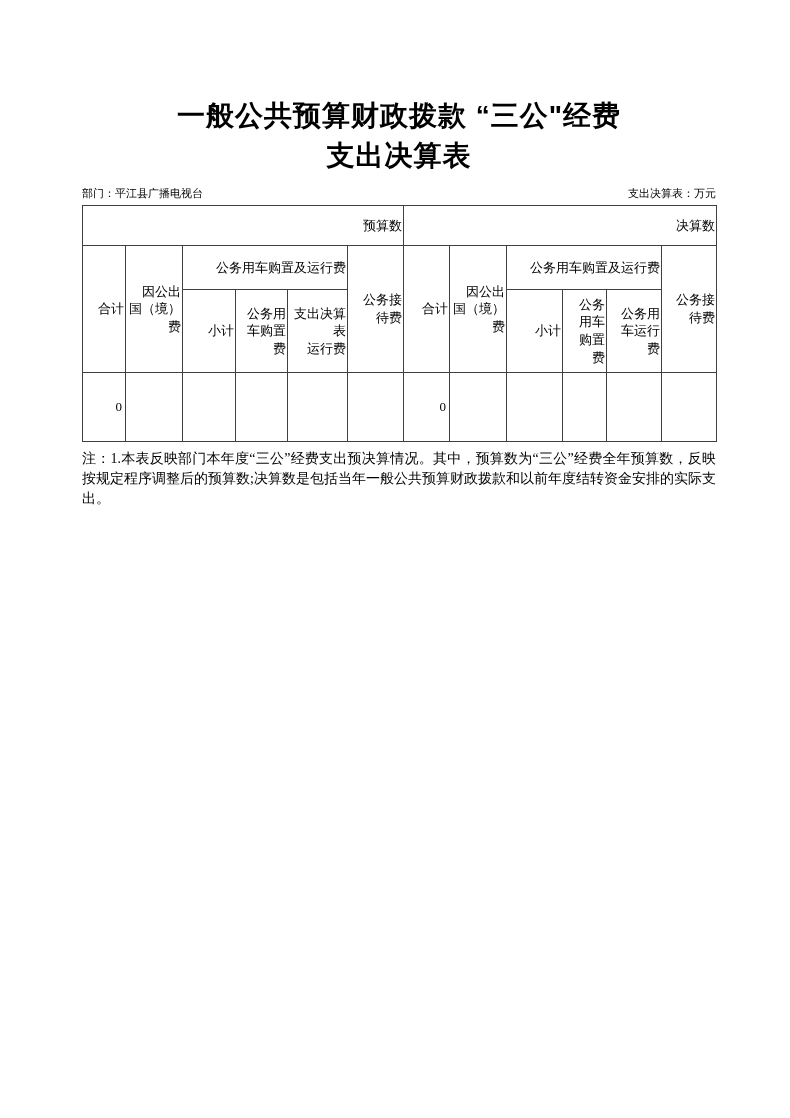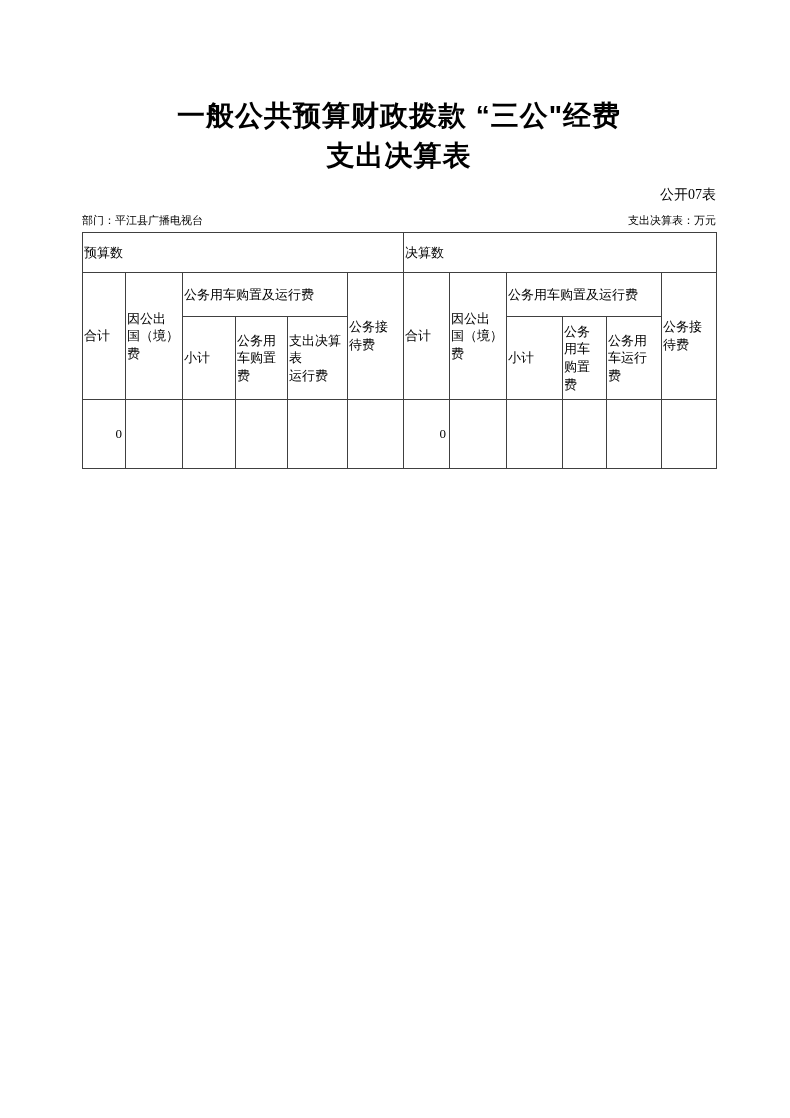--- a/index.html
+++ b/index.html
@@ -43,21 +43,21 @@
   }
   table.sgk {
     border-collapse: collapse;
     table-layout: fixed;
     width: 634px;
   }
   table.sgk td {
     border: 1px solid #404040;
     font-size: 13px;
     line-height: 1.35;
-    text-align: left;
+    text-align: right;
     vertical-align: middle;
     padding: 1px;
     overflow: hidden;
   }
   table.sgk td.wrap { white-space: pre-line; }
   table.sgk tr.r-top  { height: 40px; }
   table.sgk tr.r-band { height: 44px; }
   table.sgk tr.r-sub  { height: 83px; }
   table.sgk tr.r-data { height: 69px; }
   table.sgk td.val {
@@ -77,21 +77,20 @@
 <body>
 
 <div class="page">
   <div class="content">
 
     <div class="title-block">
       <div>一般公共预算财政拨款 “三公"经费</div>
       <div>支出决算表</div>
     </div>
 
-    <div class="form-code">公开07表</div>
 
     <div class="meta-row">
       <span>部门：平江县广播电视台</span>
       <span>支出决算表：万元</span>
     </div>
 
     <table class="sgk">
       <colgroup>
         <col style="width:43px">
           <col style="width:57px">
@@ -153,15 +152,16 @@
         <td class="val">0</td>
         <td class="val"></td>
         <td class="val"></td>
         <td class="val"></td>
         <td class="val"></td>
         <td class="val"></td>
       </tr>
     </tbody>
       </table>
 
+    <div class="note">注：1.本表反映部门本年度“三公”经费支出预决算情况。其中，预算数为“三公”经费全年预算数，反映按规定程序调整后的预算数;决算数是包括当年一般公共预算财政拨款和以前年度结转资金安排的实际支出。</div>
 
   </div>
 </div>
 
 </body></html>

